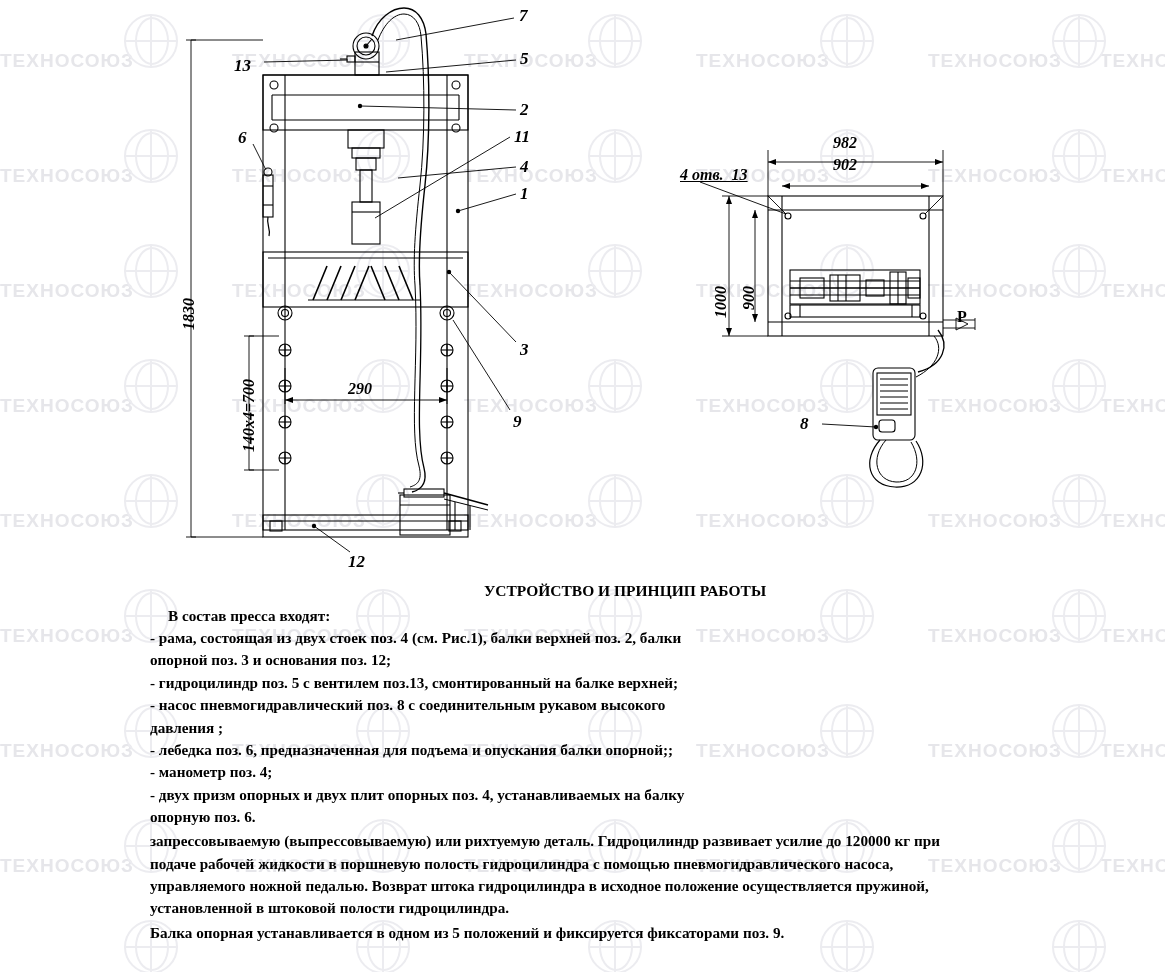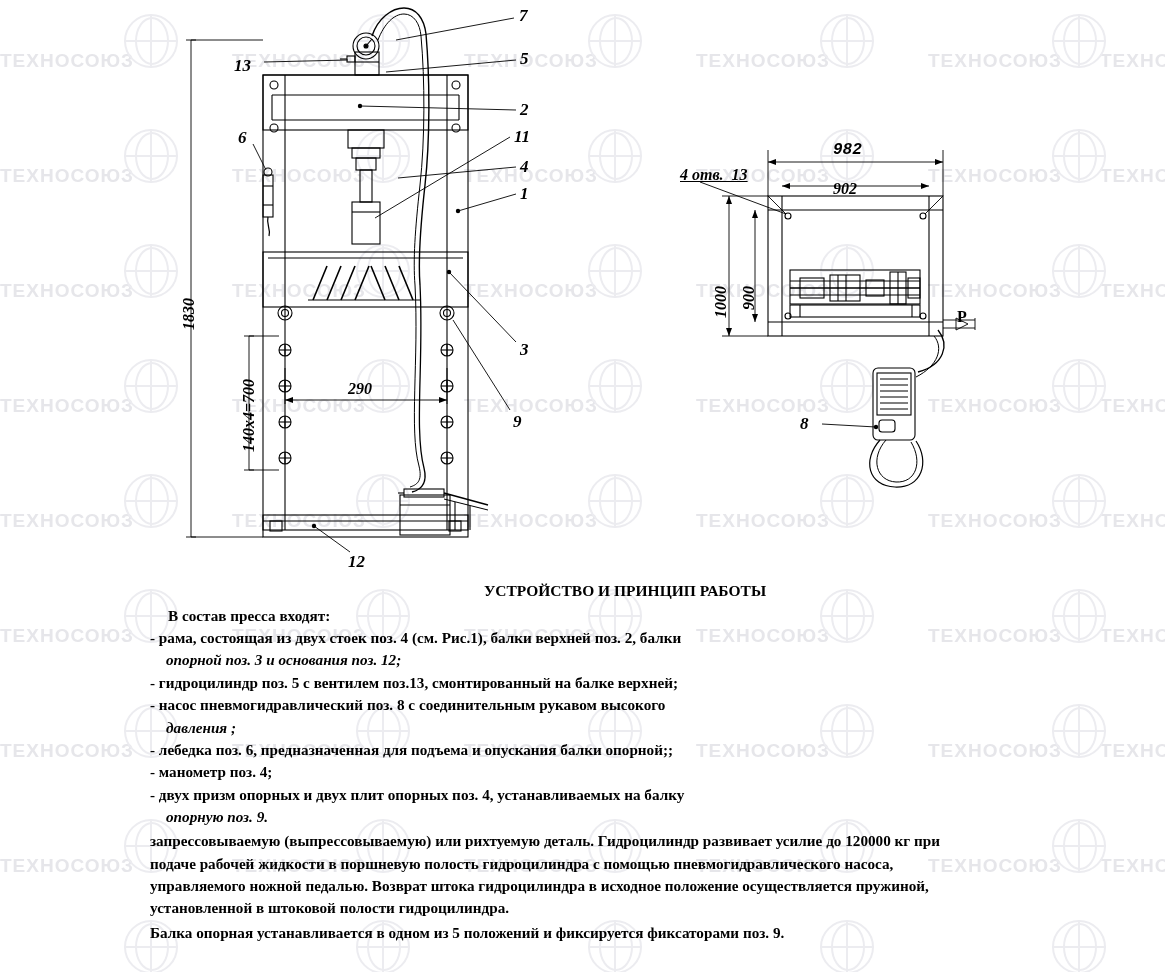--- a/index.html
+++ b/index.html
@@ -123,22 +123,20 @@
     margin-bottom: 2px;
   }
   #text-block .intro {
     margin-left: 18px;
   }
   #text-block .li {
     margin: 0;
   }
   #text-block .li .cont {
     display: block;
-    margin-left: 16px;
-    font-style: italic;
   }
   #text-block .para {
     margin-top: 2px;
   }
   #text-block .para .first {
     display: block;
     text-indent: 22px;
   }
 </style>
 </head>
@@ -605,22 +603,22 @@
   <div class="txt lbl" style="left:520px; top:157px;">4</div>
   <div class="txt lbl" style="left:520px; top:184px;">1</div>
   <div class="txt lbl" style="left:520px; top:340px;">3</div>
   <div class="txt lbl" style="left:513px; top:412px;">9</div>
   <div class="txt lbl" style="left:348px; top:552px;">12</div>
   <div class="txt lbl" style="left:800px; top:414px;">8</div>
 
   <div class="txt dim-v" style="left:180px; top:330px;">1830</div>
   <div class="txt dim-v" style="left:240px; top:452px;">140x4=700</div>
   <div class="txt dim" style="left:348px; top:380px;">290</div>
-  <div class="txt dim" style="left:833px; top:141px;font-family:Liberation Mono, monospace;">982</div>
-  <div class="txt dim" style="left:833px; top:180px;">902</div>
+  <div class="txt dim" style="left:833px; top:134px;">982</div>
+  <div class="txt dim" style="left:833px; top:156px;">902</div>
   <div class="txt dim-v" style="left:712px; top:318px;">1000</div>
   <div class="txt dim-v" style="left:740px; top:310px;">900</div>
   <div class="txt dim" style="left:680px; top:166px;text-decoration:underline;"><span>4 отв.  13</span></div>
   <div class="txt dim" style="left:957px; top:308px; font-style:normal;">P</div>
 
   <div id="text-block">
     <div class="heading">УСТРОЙСТВО И ПРИНЦИП РАБОТЫ</div>
     <div class="intro">В состав пресса входят:</div>
 
     <div class="li">
@@ -635,21 +633,21 @@
       <span class="cont">давления ;</span>
     </div>
     <div class="li">
       <span>- лебедка поз. 6, предназначенная для подъема и опускания балки опорной;;</span>
     </div>
     <div class="li">
       <span>- манометр поз. 4;</span>
     </div>
     <div class="li">
       <span>- двух призм опорных и двух плит опорных поз. 4, устанавливаемых на балку</span>
-      <span class="cont">опорную поз. 9.</span>
+      <span class="cont">опорную поз. 6.</span>
     </div>
 
     <div class="para">
       <span>запрессовываемую (выпрессовываемую) или рихтуемую деталь. Гидроцилиндр развивает усилие до 120000 кг при подаче рабочей жидкости в поршневую полость гидроцилиндра с помощью    пневмогидравлического насоса, управляемого ножной педалью. Возврат штока гидроцилиндра в исходное положение осуществляется пружиной, установленной в штоковой полости гидроцилиндра.</span>
     </div>
     <div class="para">Балка опорная устанавливается в одном из 5 положений и фиксируется фиксаторами поз. 9.</div>
   </div>
 
 </div>
 

